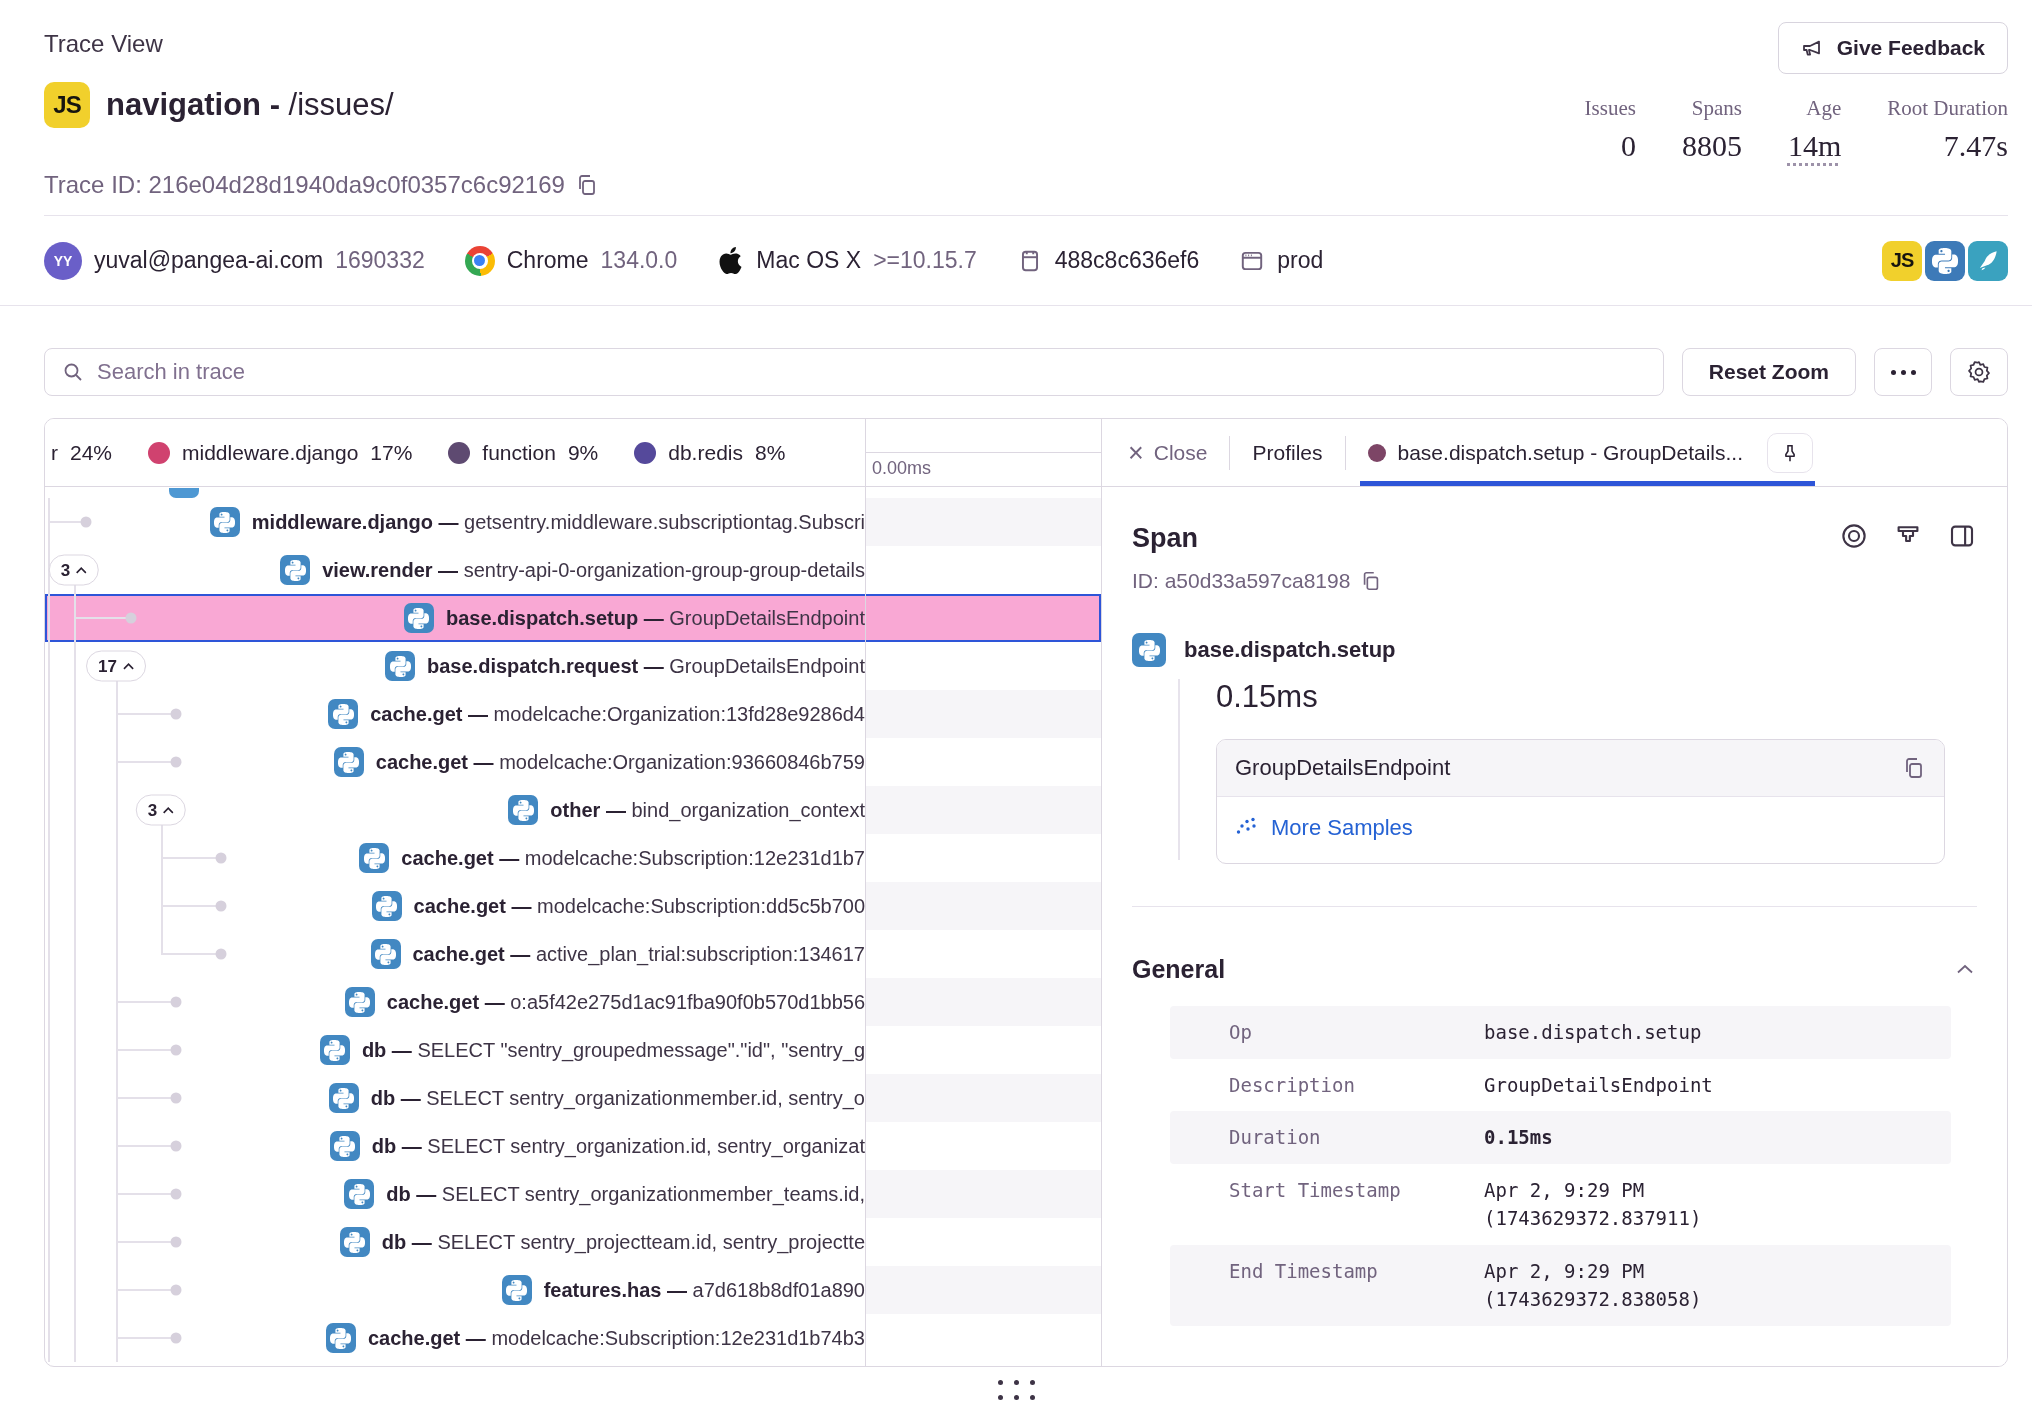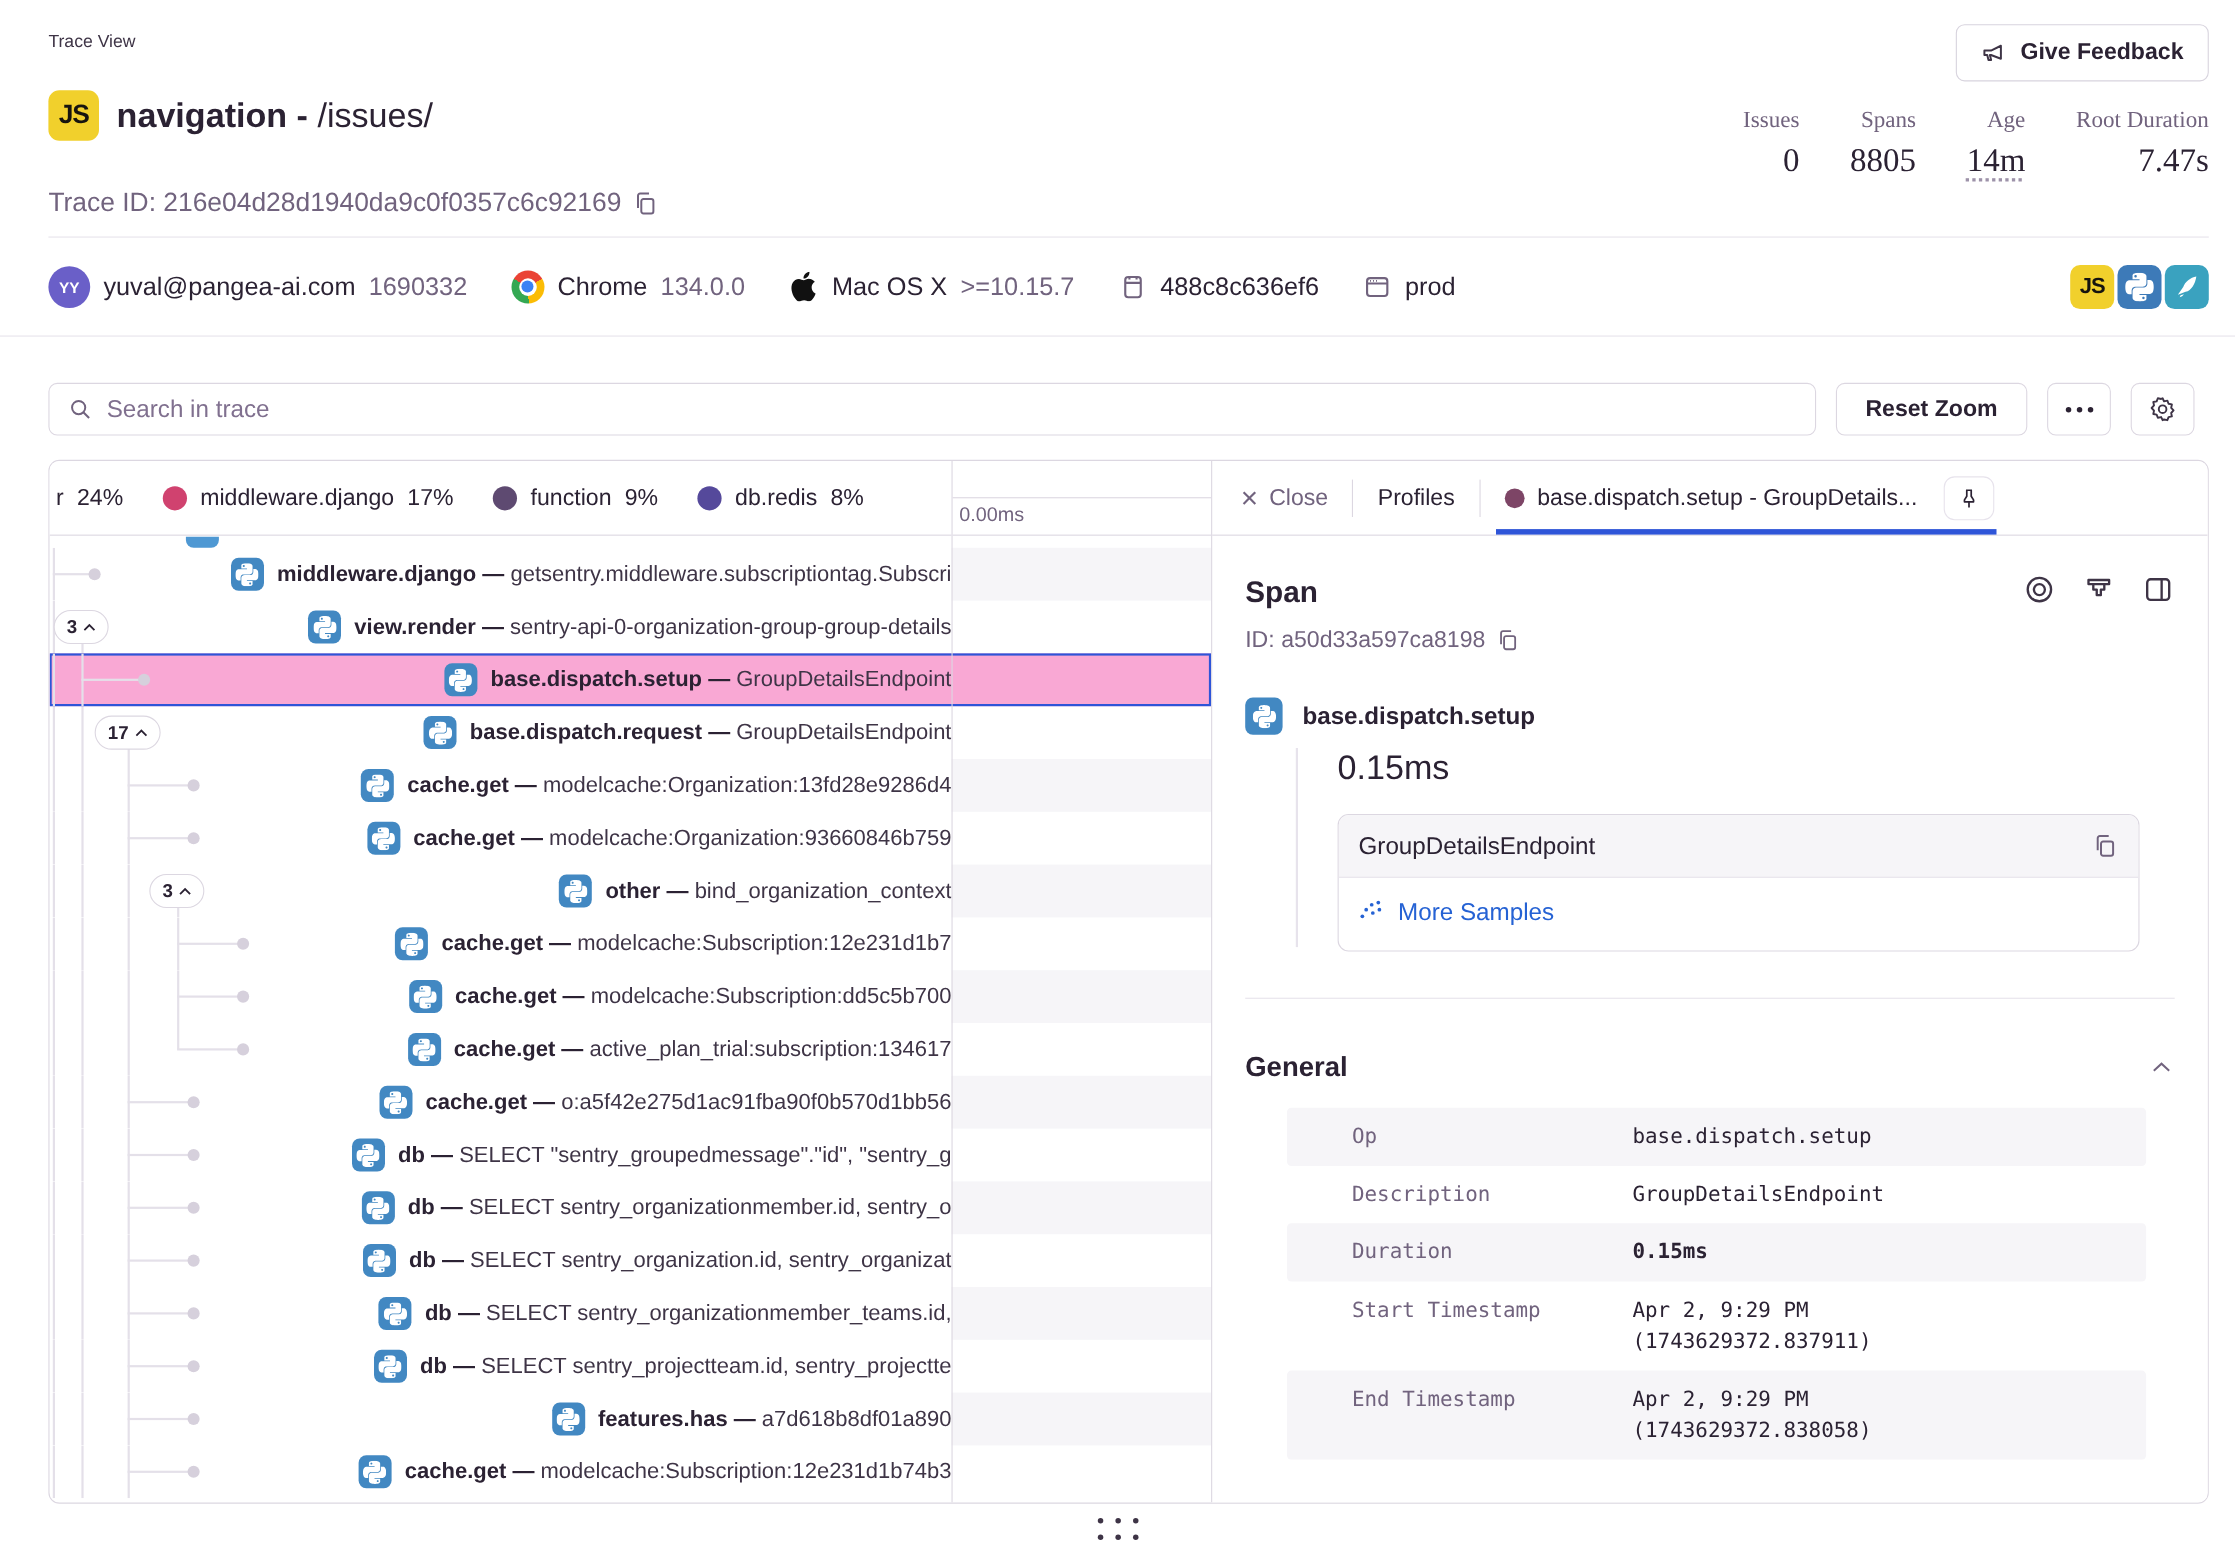--- a/index.html
+++ b/index.html
@@ -3,21 +3,21 @@
 <meta charset="utf-8">
 <style>
   * { box-sizing: border-box; }
   html,body { margin:0; padding:0; background:#fff; }
   body { font-family:"Liberation Sans", sans-serif; color:#2b2233; }
   .page { width:2032px; height:1404px; position:relative; overflow:hidden; background:#fff; }
 
   
   .hdr { padding:22px 24px 0 44px; }
   .hdr-row1 { display:flex; justify-content:space-between; align-items:flex-start; }
-  .crumb { font-size:16px; color:#3e3446; padding-top:8px; }
+  .crumb { font-size:24px; color:#3e3446; padding-top:8px; }
   .feedback-btn { display:flex; align-items:center; gap:12px; height:52px; padding:0 22px;
     border:1px solid #d8d4de; border-radius:8px; background:#fff; font-size:21px; font-weight:700; color:#2b2233; }
   .hdr-row2 { display:flex; justify-content:space-between; align-items:flex-start; margin-top:8px; }
   .title-wrap { display:flex; align-items:center; gap:16px; }
   .js-badge { width:46px; height:46px; border-radius:10px; background:#f1d02c; display:grid; place-items:center;
     font-weight:800; font-size:24px; color:#16140f; letter-spacing:-1px; }
   .title { font-size:31px; margin:0; font-weight:700; }
   .t-path { font-weight:400; }
   .stats { display:flex; gap:46px; margin-top:14px; }
   .stat { text-align:right;font-family:Liberation Serif, serif; }
@@ -41,21 +41,21 @@
   .meta-spacer { flex:1; }
   .platform-icons { display:flex; gap:3px; }
   .plat { width:40px; height:40px; border-radius:9px; display:grid; place-items:center; }
   .plat.js { background:#f1d02c; font-weight:800; font-size:20px; color:#16140f; letter-spacing:-1px; }
   .plat.py-plat { background:#3d7ab8; }
   .plat.teal { background:#3aa2bf; }
   .icon-muted { color:#71637e; display:grid; place-items:center; }
   .icon-dark { color:#3e3446; display:grid; place-items:center; }
 
   
-  .toolbar { display:flex; gap:18px; padding:42px 37px 22px 44px; align-items:flex-start; }
+  .toolbar { display:flex; gap:18px; padding:42px 24px 22px 44px; align-items:flex-start; }
   .search { flex:1; height:48px; border:1px solid #dcd7e1; border-radius:8px; display:flex; align-items:center;
     gap:12px; padding:0 16px; color:#80708f; font-size:22px; background:#fff; }
   .tb-btn { height:48px; border:1px solid #dcd7e1; border-radius:8px; background:#fff; display:flex;
     align-items:center; justify-content:center; color:#2b2233; }
   .tb-btn.reset { padding:0 26px; font-weight:700; font-size:21px; }
   .tb-btn.sq { width:58px; }
   .dots3 { display:flex; gap:5px; }
   .dots3 i { width:5px; height:5px; border-radius:50%; background:#2b2233; }
 
   

